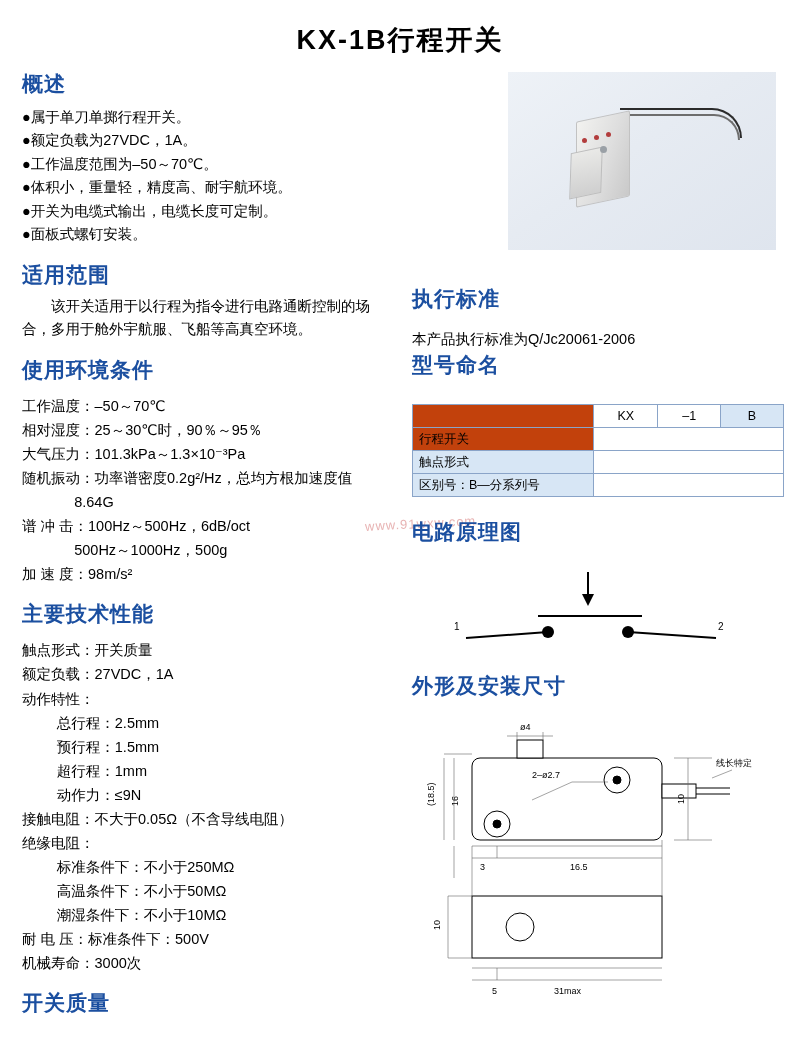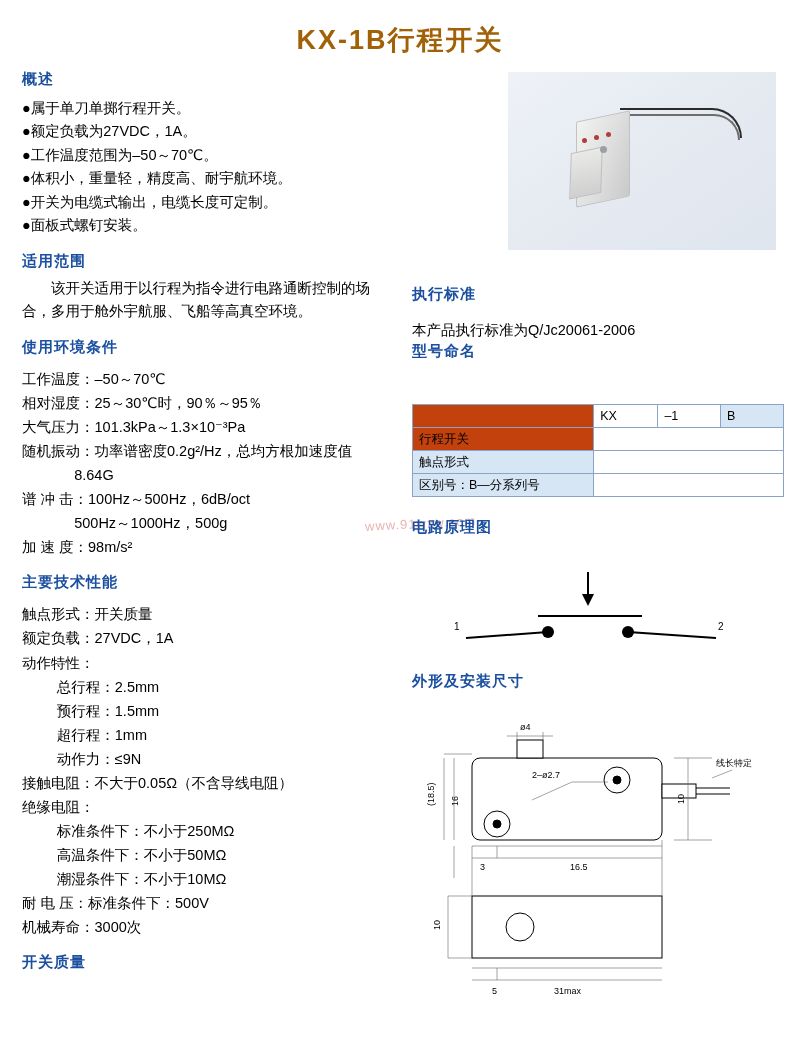--- a/index.html
+++ b/index.html
@@ -4,24 +4,24 @@
 <style>
   html,body{margin:0;padding:0;}
   body{
     width:800px;height:1046px;background:#ffffff;
     font-family:"Liberation Sans","DejaVu Sans",sans-serif;
     color:#000;position:relative;overflow:hidden;
   }
   .page{position:relative;width:800px;height:1046px;}
   .title{
     position:absolute;top:22px;left:0;width:800px;text-align:center;
-    font-size:27px;font-weight:bold;letter-spacing:2px;color:#a16207;
+    font-size:27px;font-weight:bold;letter-spacing:2px;color:#000000;
   }
   .h2{
-    color:#1b4fa0;font-size:15px;font-weight:bold;letter-spacing:1px;
+    color:#1b4fa0;font-size:21px;font-weight:bold;letter-spacing:1px;
   }
   .col-left{position:absolute;left:22px;top:70px;width:370px;}
   .col-right{position:absolute;left:412px;top:285px;width:372px;}
   .bullets{margin:8px 0 0 0;padding:0;list-style:none;font-size:14.5px;line-height:1.62;}
   .bullets li{white-space:nowrap;}
   .para{font-size:14.5px;line-height:1.62;margin-top:6px;text-indent:2em;}
   .kv{font-size:14.5px;line-height:1.66;}
   .kv .row{display:block;white-space:pre;}
   .indent1{padding-left:2.4em;}
   .indent2{padding-left:3.6em;}
@@ -55,21 +55,21 @@
     border-top:2px solid #6d6d6d;border-right:2px solid #6d6d6d;
     border-top-right-radius:36px;
   }
   
   .model-tbl{position:absolute;left:412px;top:404px;width:372px;font-size:12.5px;}
   .model-tbl table{border-collapse:collapse;width:372px;}
   .model-tbl td{border:1px solid #8aa4c8;height:20px;padding:1px 6px;}
   .cell-orange{background:#c2410c;}
   .cell-blue{background:#d7e6f5;}
   .cell-white{background:#ffffff;}
-  .c-center{text-align:left;margin-left:32px;}
+  .c-center{text-align:center;margin-left:32px;}
   
   .watermark{
     position:absolute;left:365px;top:516px;font-size:13px;color:#e8b4b4;
     letter-spacing:1px;transform:rotate(-3deg);
   }
   
   .circuit{position:absolute;left:430px;top:570px;width:320px;height:90px;}
   
   .dims{position:absolute;left:412px;top:718px;width:380px;height:300px;}
   .lbl{font-size:10px;fill:#000;}

